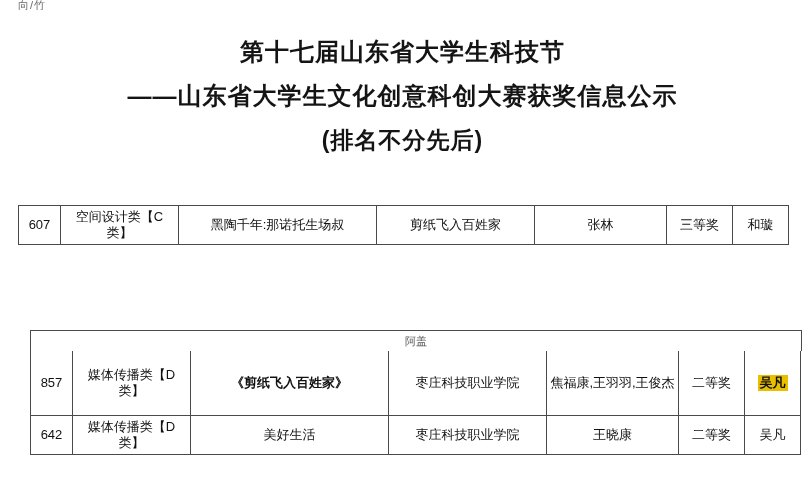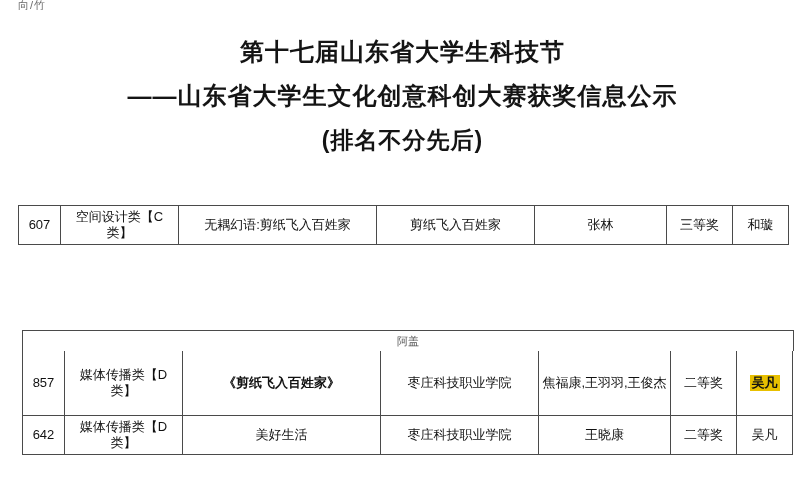--- a/index.html
+++ b/index.html
@@ -86,21 +86,21 @@
   .row-h3 td { height: 24px; }
 
   .highlight {
     background: #e8c000;
     font-weight: bold;
     display: inline-block;
     padding: 0 2px;
   }
   .second-block {
     position: absolute;
-    left: 22px;
+    left: 30px;
     top: 330px;
     width: 770px;
   }
   .watermark-strip {
     position: absolute;
     left: 0;
     top: 0;
     width: 770px;
     height: 20px;
     border: 1px solid #4a4a4a;
@@ -154,21 +154,21 @@
           <col class="c-work">
           <col class="c-school">
           <col class="c-author">
           <col class="c-prize">
           <col class="c-adv">
       </colgroup>
       <tbody>
         <tr class="row-h1">
           <td>607</td>
           <td>空间设计类【C类】</td>
-          <td>无耦幻语:剪纸飞入百姓家</td>
+          <td>黑陶千年:那诺托生场叔</td>
           <td>剪纸飞入百姓家</td>
           <td>张林</td>
           <td>三等奖</td>
           <td>和璇</td>
         </tr>
       </tbody>
     </table>
   </div>
 
   <div class="second-block">

